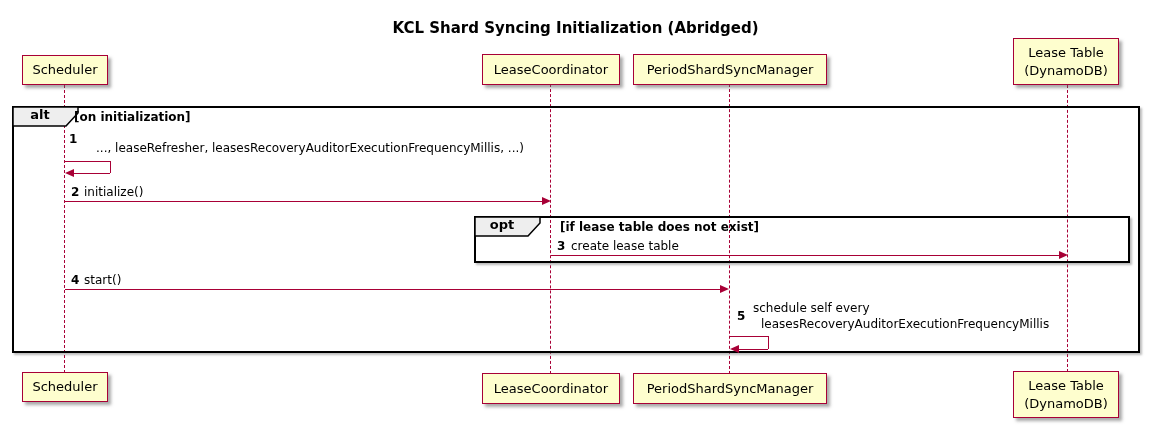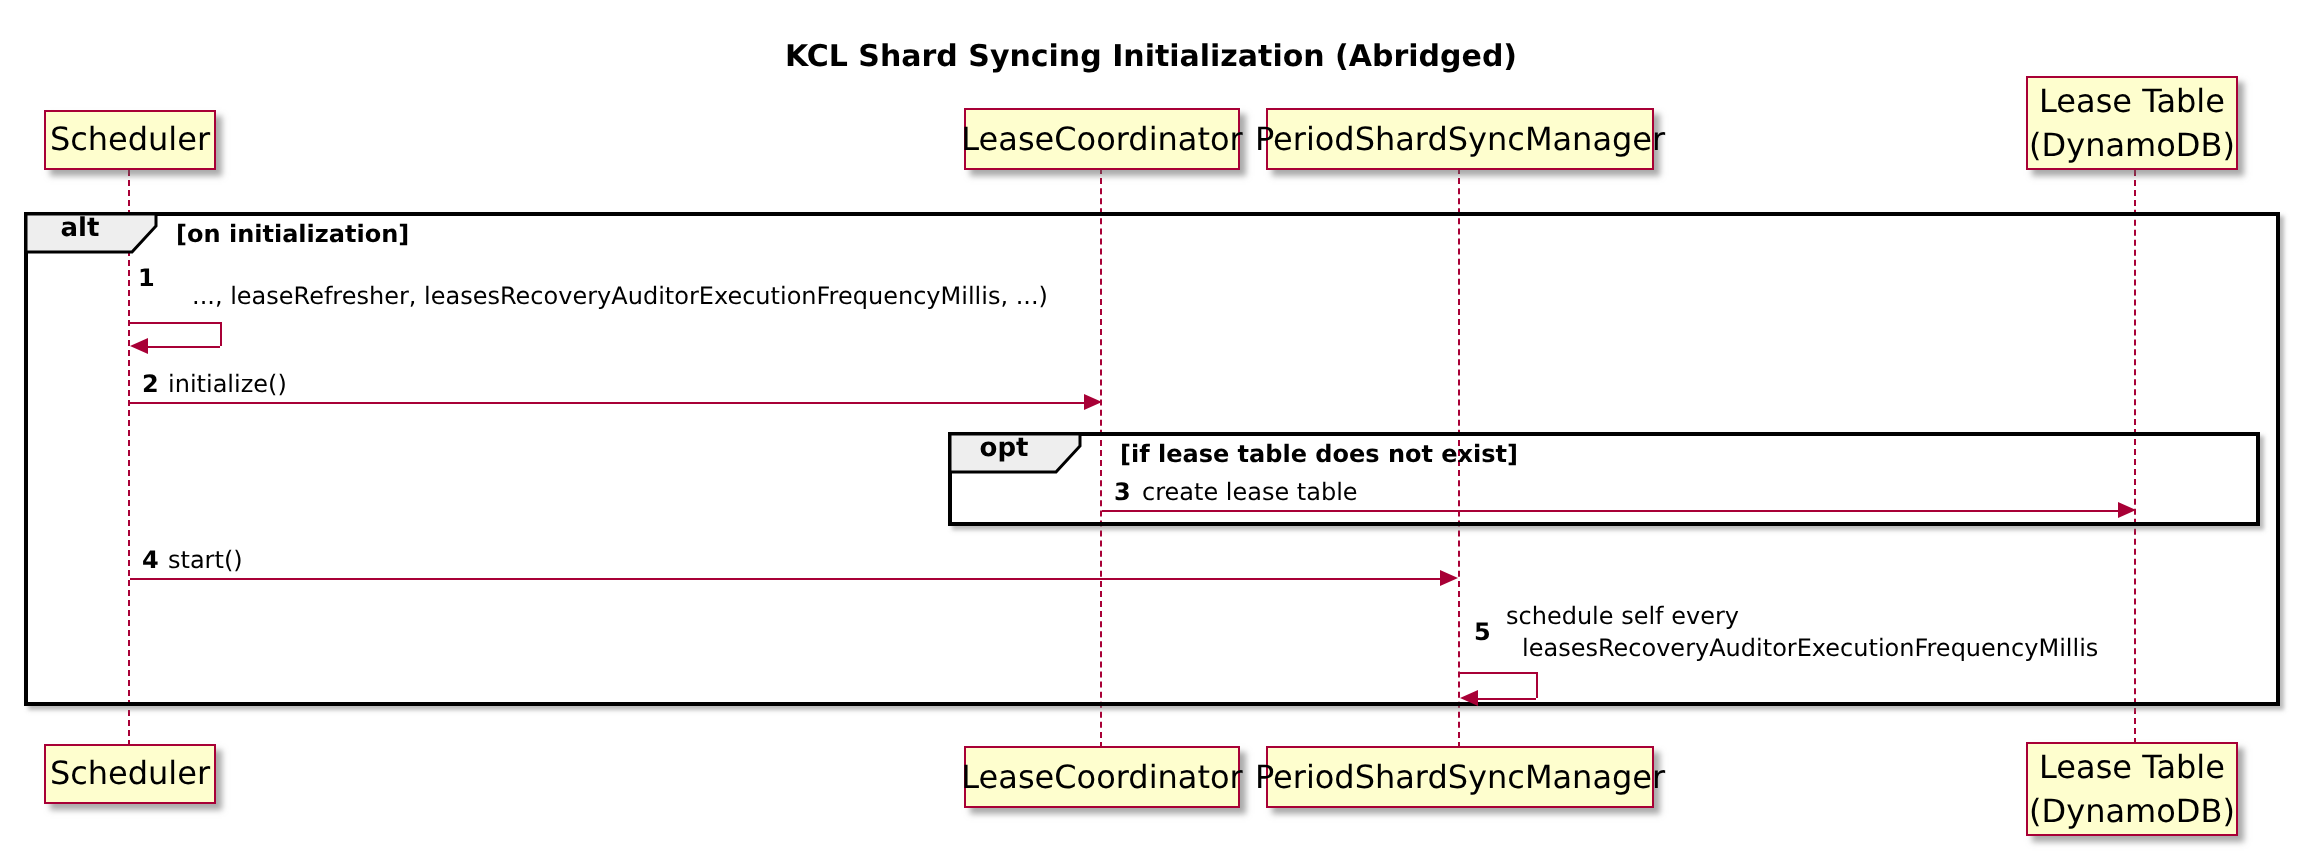--- a/index.html
+++ b/index.html
@@ -12,21 +12,21 @@
     position:absolute;left:0;top:8px;width:1151px;text-align:center;
     font-size:15px;font-weight:bold;margin-top:11px;
   }
   .lifeline{
     position:absolute;width:0;border-left:1px dashed #A80036;
   }
   .pbox{
     position:absolute;background:#FEFECE;border:1.6px solid #A80036;
     box-shadow:3px 3px 3px rgba(100,100,100,0.55);
     display:flex;flex-direction:column;align-items:center;justify-content:center;
-    font-size:16px;line-height:1.35;text-align:center;box-sizing:border-box;
+    font-size:13px;line-height:1.35;text-align:center;box-sizing:border-box;
   }
   .frame{
     position:absolute;border:2px solid #000;background:transparent;
     box-shadow:2px 2px 2px rgba(120,120,120,0.5);box-sizing:border-box;padding-left:16px;
   }
   .frame-label{position:absolute;left:-2px;top:-2px;width:68px;height:21px;}
   .frame-label-text{
     position:absolute;left:0;top:1px;width:56px;text-align:center;
     font-size:13px;font-weight:bold;
   }
@@ -60,21 +60,21 @@
   <div class="lifeline" style="left:729px;top:84px;height:290px;"></div>
   <div class="lifeline" style="left:1067px;top:85px;height:287px;"></div>
 
   <div class="frame" style="left:12px;top:106px;width:1128px;height:247px;">
     <div class="frame-label">
       <svg width="68" height="21">
         <polygon points="1,1 66,1 66,7 54,20 1,20" fill="#EEEEEE" stroke="#000000" stroke-width="1.5"></polygon>
       </svg>
       <span class="frame-label-text">alt</span>
     </div>
-    <div class="guard" style="left:74px;top:0;text-align:right;">[on initialization]</div>
+    <div class="guard" style="left:60px;top:0;text-align:right;">[on initialization]</div>
   </div>
 
   <div class="frame" style="left:474px;top:216px;width:656px;height:47px;">
     <div class="frame-label">
       <svg width="68" height="21">
         <polygon points="1,1 66,1 66,7 54,20 1,20" fill="#EEEEEE" stroke="#000000" stroke-width="1.5"></polygon>
       </svg>
       <span class="frame-label-text">opt</span>
     </div>
     <div class="guard" style="left:84px;top:0;">[if lease table does not exist]</div>

